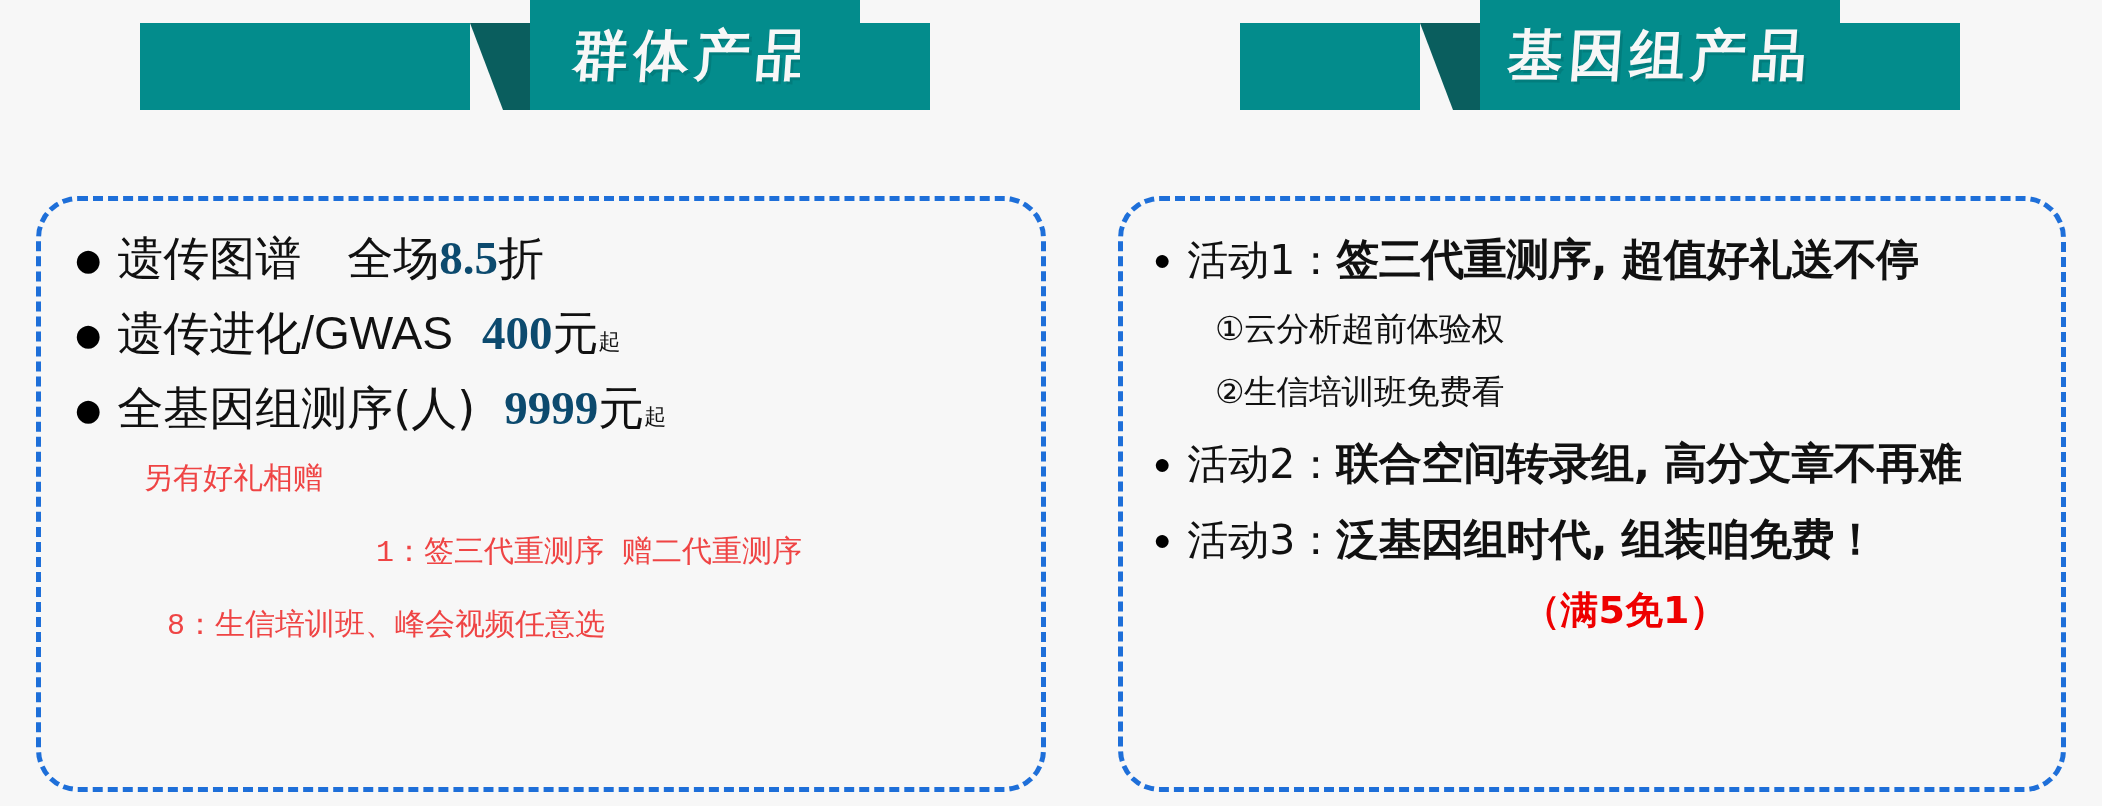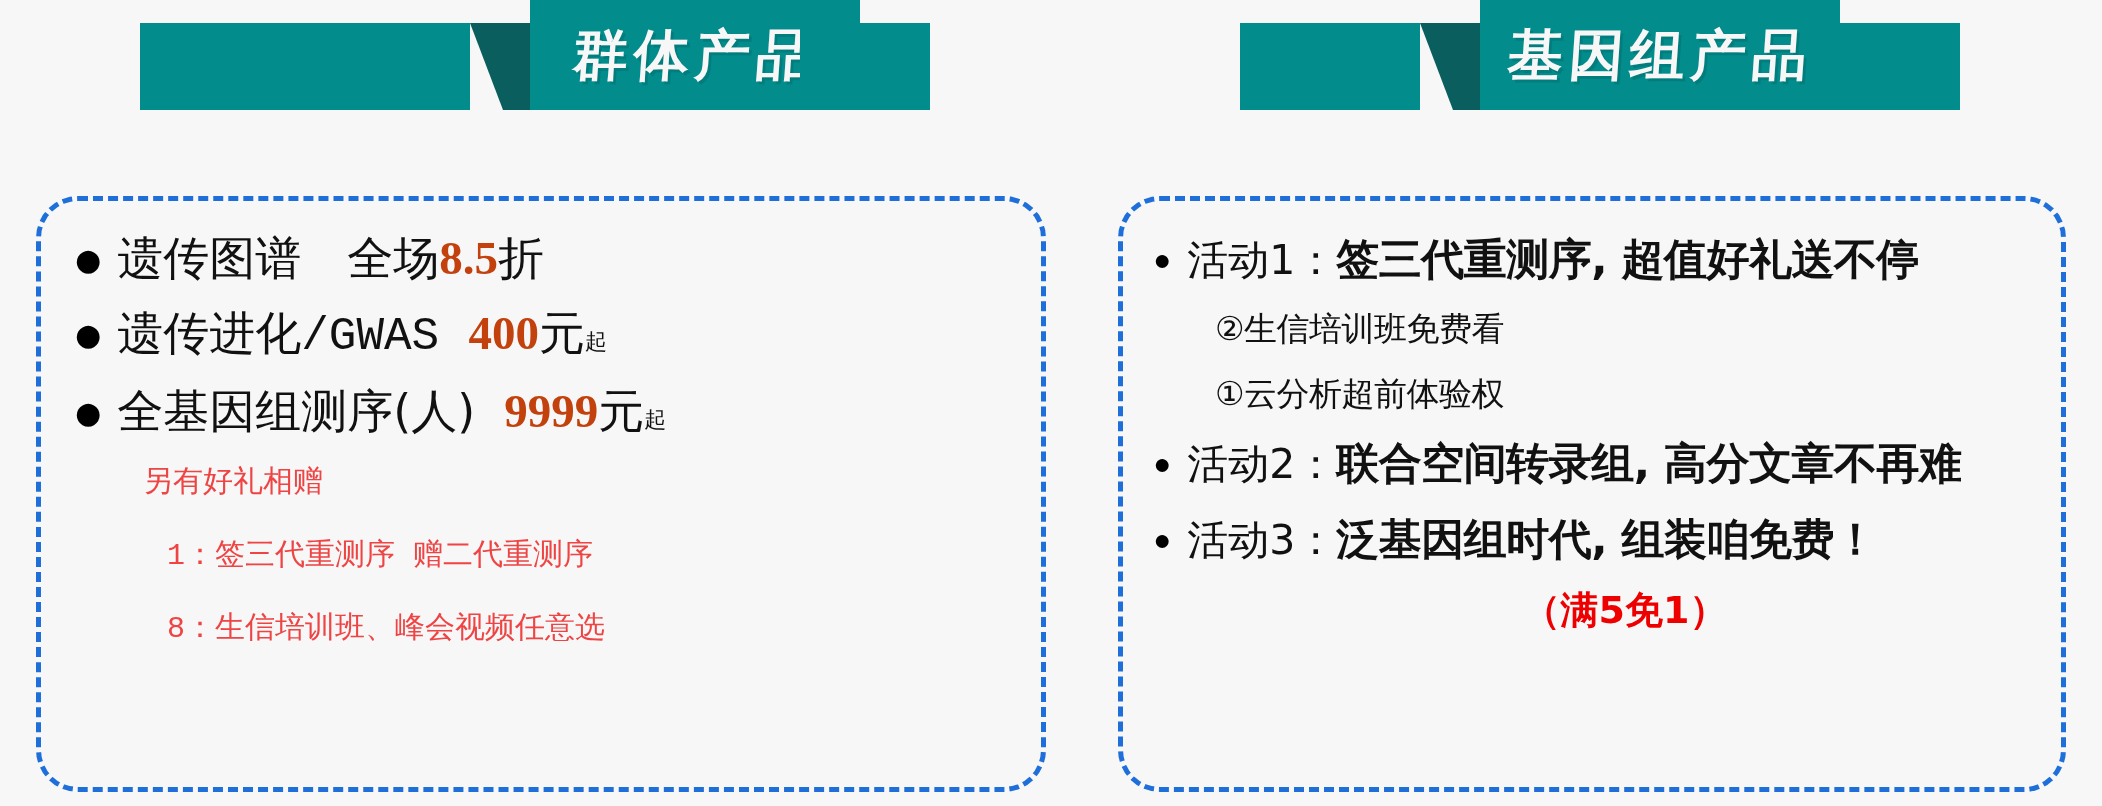--- a/index.html
+++ b/index.html
@@ -99,25 +99,25 @@
   }
 
   
   .l-main {
     font-family: "DejaVu Sans", sans-serif;
     font-size: 46px;
     color: #111;
     line-height: 1.0;
   }
   .l-main .serif-lat {
-    font-family: Liberation Mono, monospace;
+    font-family: Liberation Sans, sans-serif;
     font-size: 46px;
   }
   .l-red {
-    color: #c2410c;
+    color: #0c4a6e;
     font-family: "Liberation Serif", serif;
     font-weight: bold;
     font-size: 47px;
   }
   .l-suffix-sm {
     font-size: 22px;
     color: #111;
     font-family: "DejaVu Sans", sans-serif;
   }
   .l-sub {
@@ -194,37 +194,37 @@
 
     <div class="bullet-row l-main" style="margin-bottom:26px;">
       <span class="dot">●</span>
       <span>
         <span>全基因组测序(人)</span>&nbsp;&nbsp;<span class="l-red">9999</span><span>元</span><span class="l-suffix-sm">起</span>
       </span>
     </div>
 
     <div class="sub-row l-sub" style="margin-left:68px; margin-bottom:32px;">另有好礼相赠</div>
 
-    <div class="sub-row l-sub" style="margin-left:92px; margin-bottom:32px;">1：签三代重测序 赠二代重测序</div>
+    <div class="sub-row l-sub" style="margin-left:92px; margin-bottom:32px;text-align:center;">1：签三代重测序 赠二代重测序</div>
     <div class="sub-row l-sub" style="margin-left:92px;">8：生信培训班、峰会视频任意选</div>
 
   </div>
 </div>
 
 <div class="card" style="--blue:#1E6FD9; left:1118px; top:196px; width:948px; height:596px;">
   <div class="card-body" style="padding:30px 20px 14px 30px;">
 
     <div class="bullet-row" style="margin-bottom:18px;">
       <span class="dot">●</span>
       <span>
         <span class="r-label">活动1：</span><span class="r-strong">签三代重测序, 超值好礼送不停</span>
       </span>
     </div>
+    <div class="sub-row r-sub" style="margin-left:62px; margin-bottom:18px;">①云分析超前体验权</div>
     <div class="sub-row r-sub" style="margin-left:62px; margin-bottom:20px;">②生信培训班免费看</div>
-    <div class="sub-row r-sub" style="margin-left:62px; margin-bottom:18px;">①云分析超前体验权</div>
 
     <div class="bullet-row" style="margin-bottom:18px;">
       <span class="dot">●</span>
       <span>
         <span class="r-label">活动2：</span><span class="r-strong">联合空间转录组, 高分文章不再难</span>
       </span>
     </div>
 
     <div class="bullet-row" style="margin-bottom:16px;">
       <span class="dot">●</span>

